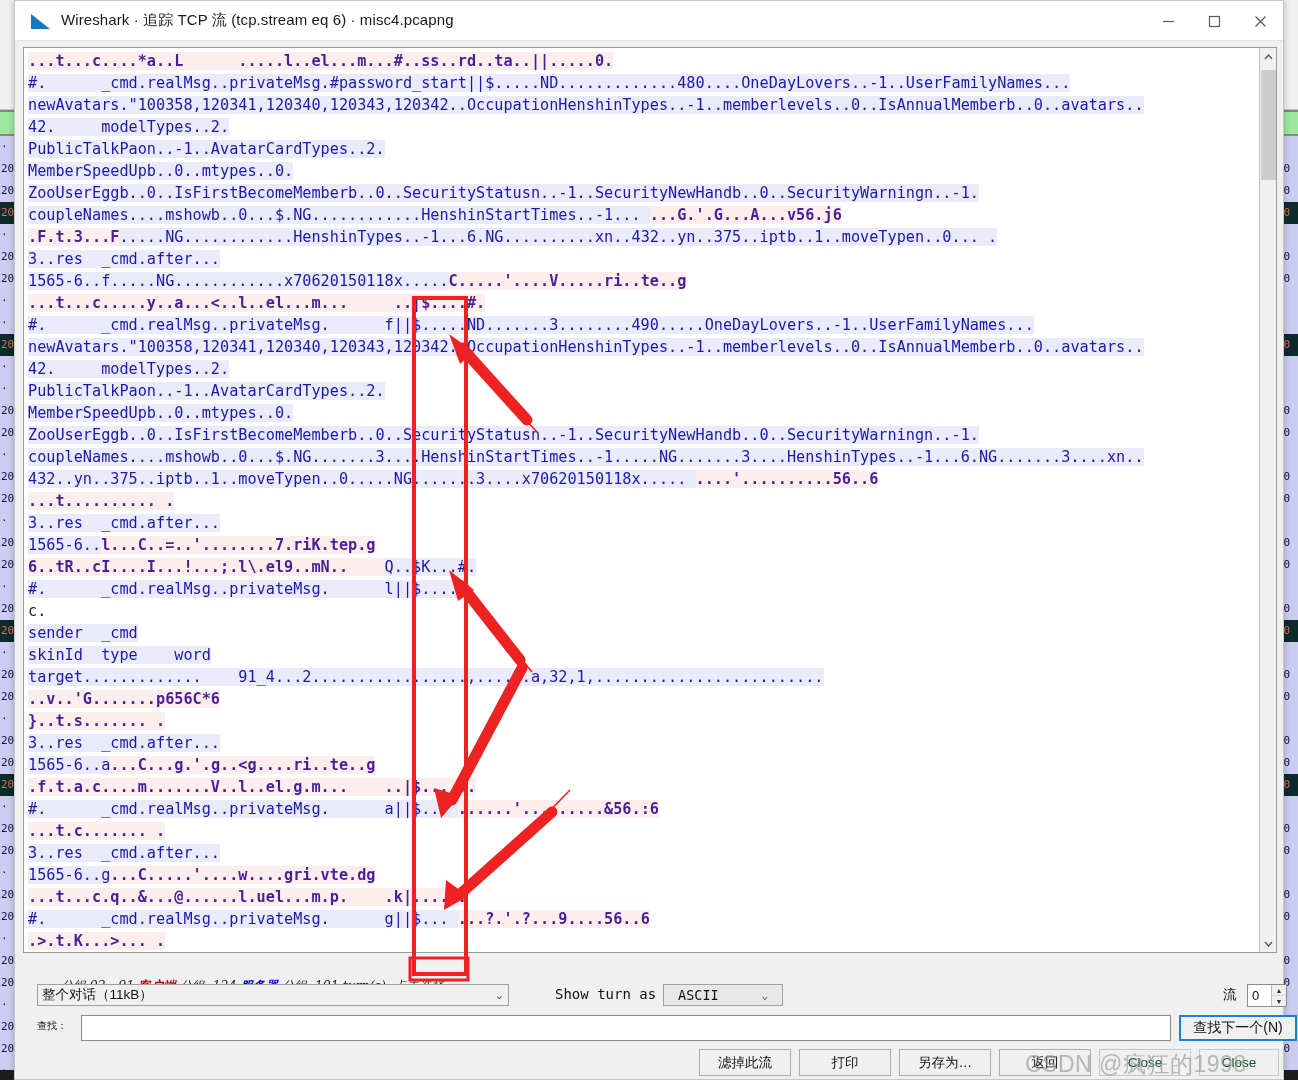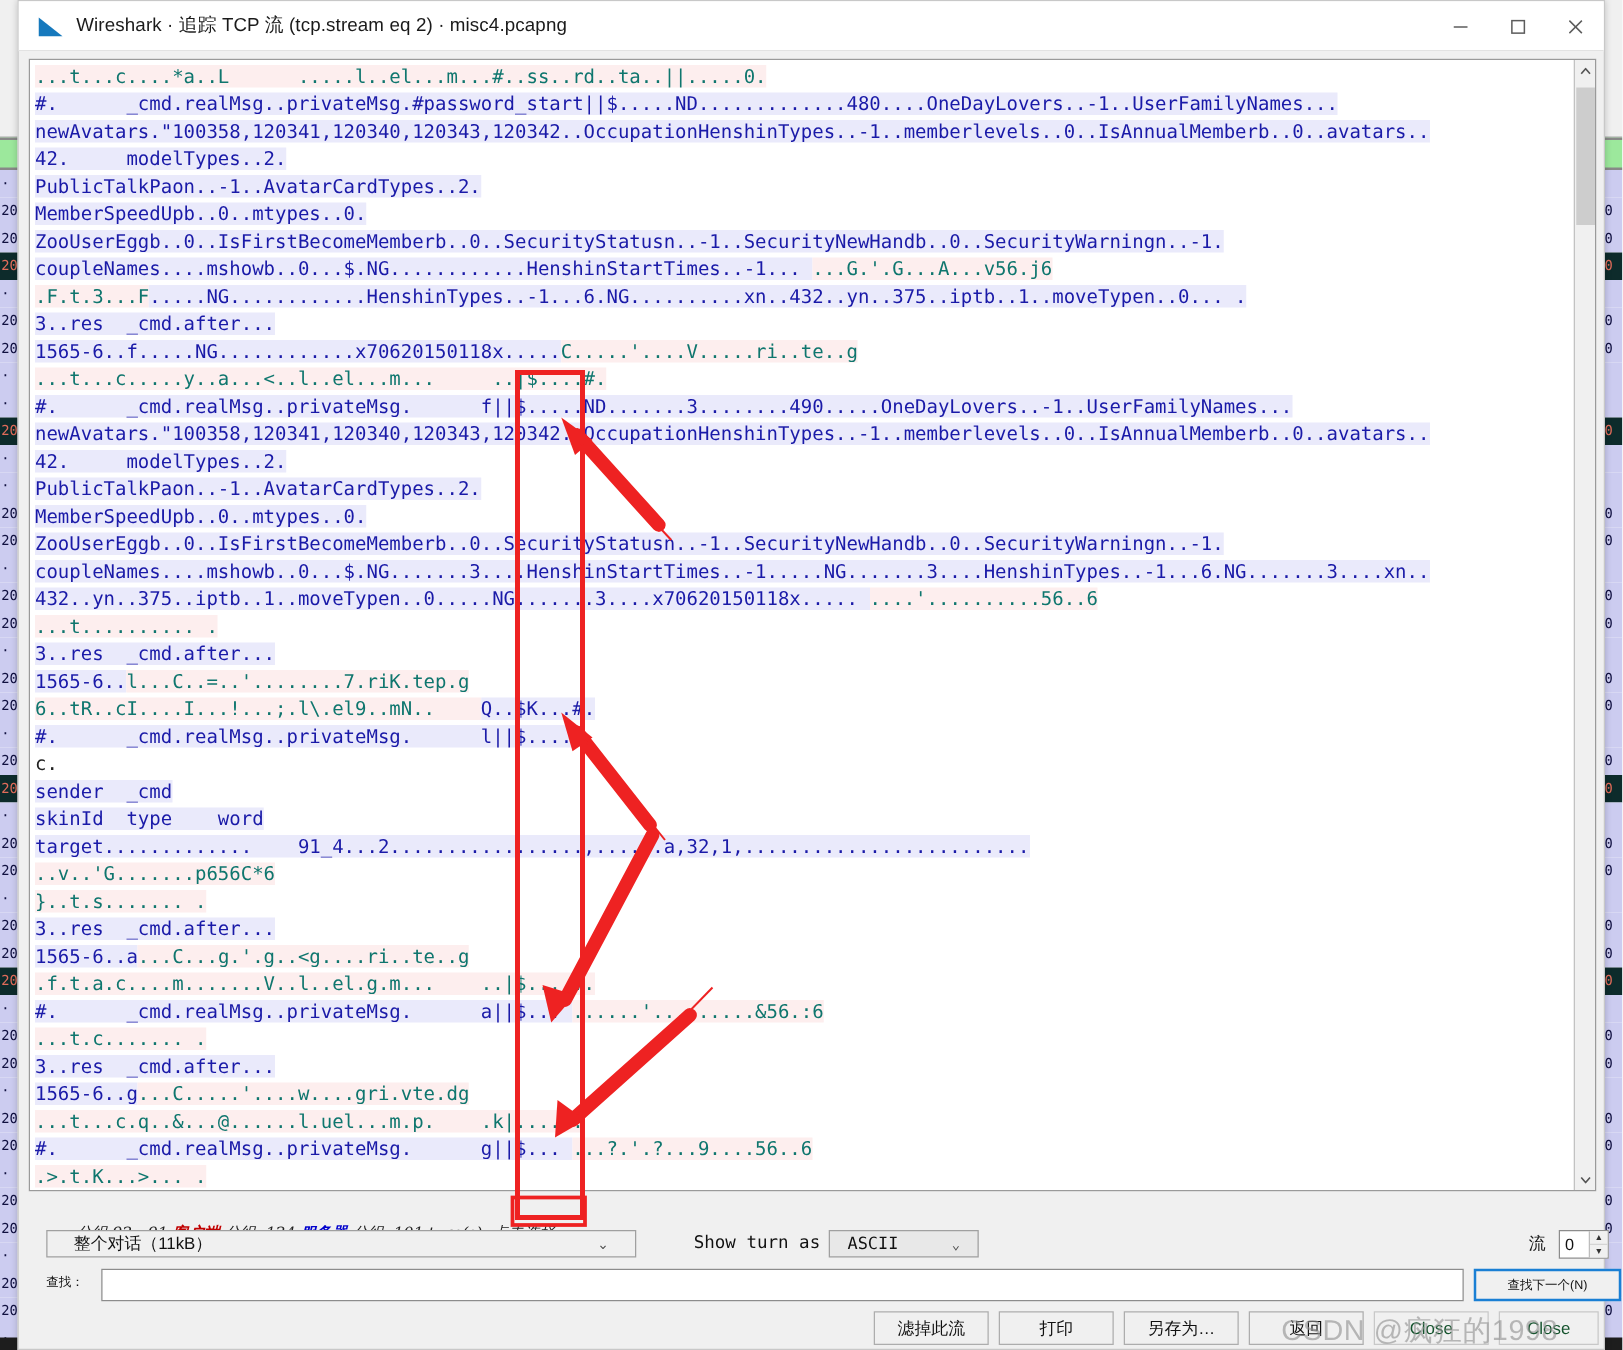--- a/index.html
+++ b/index.html
@@ -55,21 +55,21 @@
     background: #ffffff; border: 1px solid #9a9a9a; overflow: hidden;
   }
   .textpane {
     position: absolute; left: 0; top: 0; right: 17px; bottom: 0;
     overflow: hidden; padding: 2px 0 0 4px;
     font-family: "DejaVu Sans Mono", monospace;
     font-size: 15.2px; line-height: 22px; white-space: pre;
   }
   .ln { height: 22px; white-space: pre; }
   .seg { white-space: pre; }
-  .c { color: #0f766e; background: #fdeeee; }          
+  .c { color: #4c1d95; background: #fdeeee; font-weight: bold; }          
   .s { color: #1a1aa8; background: #eaeafb; }          
   .plain { color: #222; }
 
   
   .vscroll { position: absolute; right: 0; top: 0; width: 17px; height: 100%;
              background: #f0f0f0; border-left: 1px solid #c2c2c2; }
   .vs-arrow { height: 17px; display: flex; align-items: center; justify-content: center; color: #555; }
   .vs-thumb { position: absolute; left: 1px; top: 22px; width: 15px; height: 110px; background: #cdcdcd; }
 
   
@@ -81,21 +81,21 @@
     font-family: "DejaVu Serif", serif; font-style: italic; font-size: 12.5px; color: #222;
     white-space: pre;
   }
   .statusline .cli { color: #c00000; font-weight: bold; }
   .statusline .srv { color: #0000cc; font-weight: bold; }
 
   
   .combo-stream {
     position: absolute; left: 22px; top: 983px; width: 472px; height: 22px;
     background: #f0f0f0; border: 1px solid #a0a0a0; display: flex; align-items: center;
-    font-size: 13.5px; color: #111; padding: 0 21px;
+    font-size: 13.5px; color: #111; padding: 0 4px;
   }
   .combo-stream .arrow { margin-left: auto; color: #4a4a4a; font-size: 11px; }
   .showdata-label {
     position: absolute; left: 540px; top: 985px;
     font-family: "DejaVu Sans Mono", monospace; font-size: 14px; color: #111;
   }
   .combo-ascii {
     position: absolute; left: 648px; top: 983px; width: 120px; height: 22px;
     background: #e8e8e8; border: 1px solid #a0a0a0; display: flex; align-items: center;
     font-family: "DejaVu Sans Mono", monospace; font-size: 13.5px; color: #111; padding: 0 14px;
@@ -112,21 +112,21 @@
 
   
   .find-label { position: absolute; left: 22px; top: 1018px; font-size: 10px; color: #111; }
   .find-input {
     position: absolute; left: 66px; top: 1014px; width: 1090px; height: 26px;
     background: #fff; border: 1px solid #8c8c8c;
   }
   .btn-findnext {
     position: absolute; left: 1164px; top: 1014px; width: 118px; height: 26px;
     background: #f0f0f0; border: 2px solid #1a7fd4; display: flex;
-    align-items: center; justify-content: center; font-size: 10px; color: #111;
+    align-items: center; justify-content: center; font-size: 14px; color: #111;
   }
 
   
   .btnrow { position: absolute; left: 0; top: 1048px; width: 1012px; height: 28px; }
   .btn {
     position: absolute; top: 0; height: 27px; background: #f0f0f0; border: 1px solid #adadad;
     display: flex; align-items: center; justify-content: center; font-size: 13.5px; color: #111;
   }
   .btn.dim { color: #14532d; border-color: #c8c8c8; }
 
@@ -243,21 +243,21 @@
     </div>
     <div class="bg-bottom-bar"></div>
   </div>
 
   <div class="dialog">
 
     <div class="titlebar">
       <div class="ws-logo">
         <div class="fin"></div>
       </div>
-      <div class="title-text">Wireshark · 追踪 TCP 流 (tcp.stream eq 2) · misc4.pcapng</div>
+      <div class="title-text">Wireshark · 追踪 TCP 流 (tcp.stream eq 6) · misc4.pcapng</div>
       <div class="win-controls">
         <div class="win-btn">
           <svg width="13" height="13" viewBox="0 0 13 13">
               <line x1="1" y1="6.5" x2="12" y2="6.5" stroke="#5c5c5c" stroke-width="1.2"></line>
             </svg>
         </div>
         <div class="win-btn">
           <svg width="13" height="13" viewBox="0 0 13 13">
               <rect x="1.5" y="1.5" width="10" height="10" fill="none" stroke="#5c5c5c" stroke-width="1.2"></rect>
             </svg>

